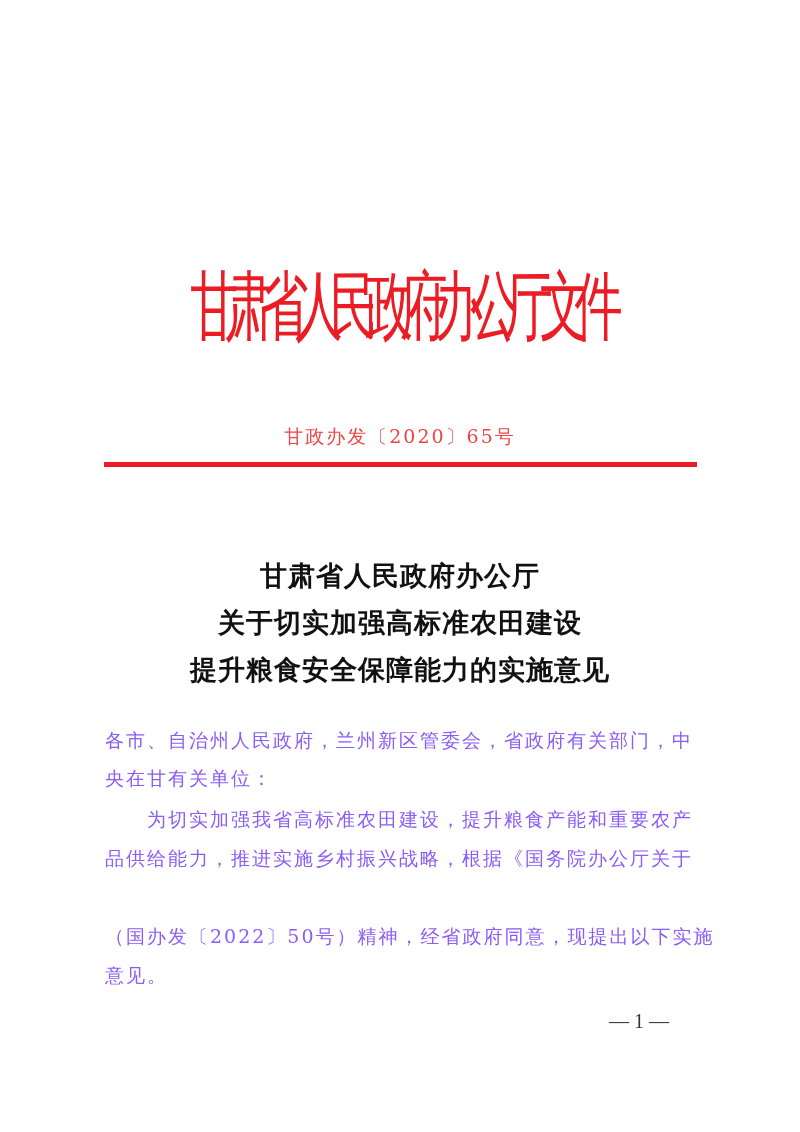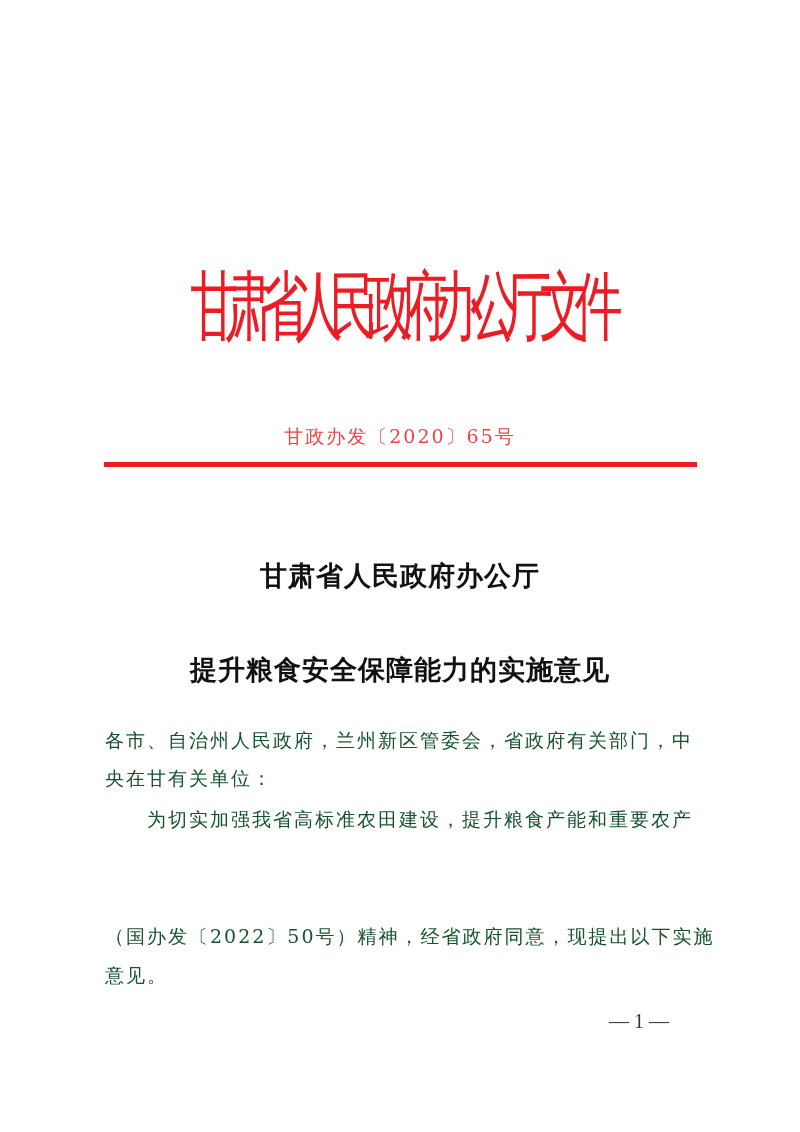--- a/index.html
+++ b/index.html
@@ -24,21 +24,21 @@
   .title {
     position: absolute; left: 0; width: 800px; text-align: center;
     font-family: "DejaVu Serif", "Liberation Serif", serif; font-weight: bold;
     font-size: 27px; color: #111; white-space: nowrap; letter-spacing: 1px;
   }
   .title.l1 { top: 558px; }
   .title.l2 { top: 605px; }
   .title.l3 { top: 652px; }
   .body-line {
     position: absolute; left: 105px; width: 600px;
-    font-family: "DejaVu Serif", "Liberation Serif", serif; font-size: 19px; color: #14532d;
+    font-family: "DejaVu Serif", "Liberation Serif", serif; font-size: 19px; color: #8b5cf6;
     letter-spacing: 2px; white-space: nowrap; line-height: 24px;
   }
   .page-num {
     position: absolute; left: 598px; top: 1010px; width: 82px; text-align: center;
     font-family: "Liberation Serif", "DejaVu Serif", serif; font-size: 20px; color: #333;
     white-space: nowrap;
   }
 </style>
 </head>
 <body>
@@ -47,23 +47,25 @@
 
   <div class="red-header">
     <span class="inner">甘肃省人民政府办公厅文件</span>
   </div>
 
   <div class="doc-number">甘政办发〔2020〕65号</div>
 
   <div class="red-rule"></div>
 
   <div class="title l1">甘肃省人民政府办公厅</div>
+  <div class="title l2">关于切实加强高标准农田建设</div>
   <div class="title l3">提升粮食安全保障能力的实施意见</div>
 
   <div class="body-line" style="top:728px">各市、自治州人民政府，兰州新区管委会，省政府有关部门，中</div>
   <div class="body-line" style="top:807px">　　为切实加强我省高标准农田建设，提升粮食产能和重要农产</div>
   <div class="body-line" style="top:766px">央在甘有关单位：</div>
+  <div class="body-line" style="top:846px">品供给能力，推进实施乡村振兴战略，根据《国务院办公厅关于</div>
   <div class="body-line" style="top:924px">（国办发〔2022〕50号）精神，经省政府同意，现提出以下实施</div>
   <div class="body-line" style="top:963px">意见。</div>
 
   <div class="page-num">— 1 —</div>
 
 </div>
 
 </body></html>

